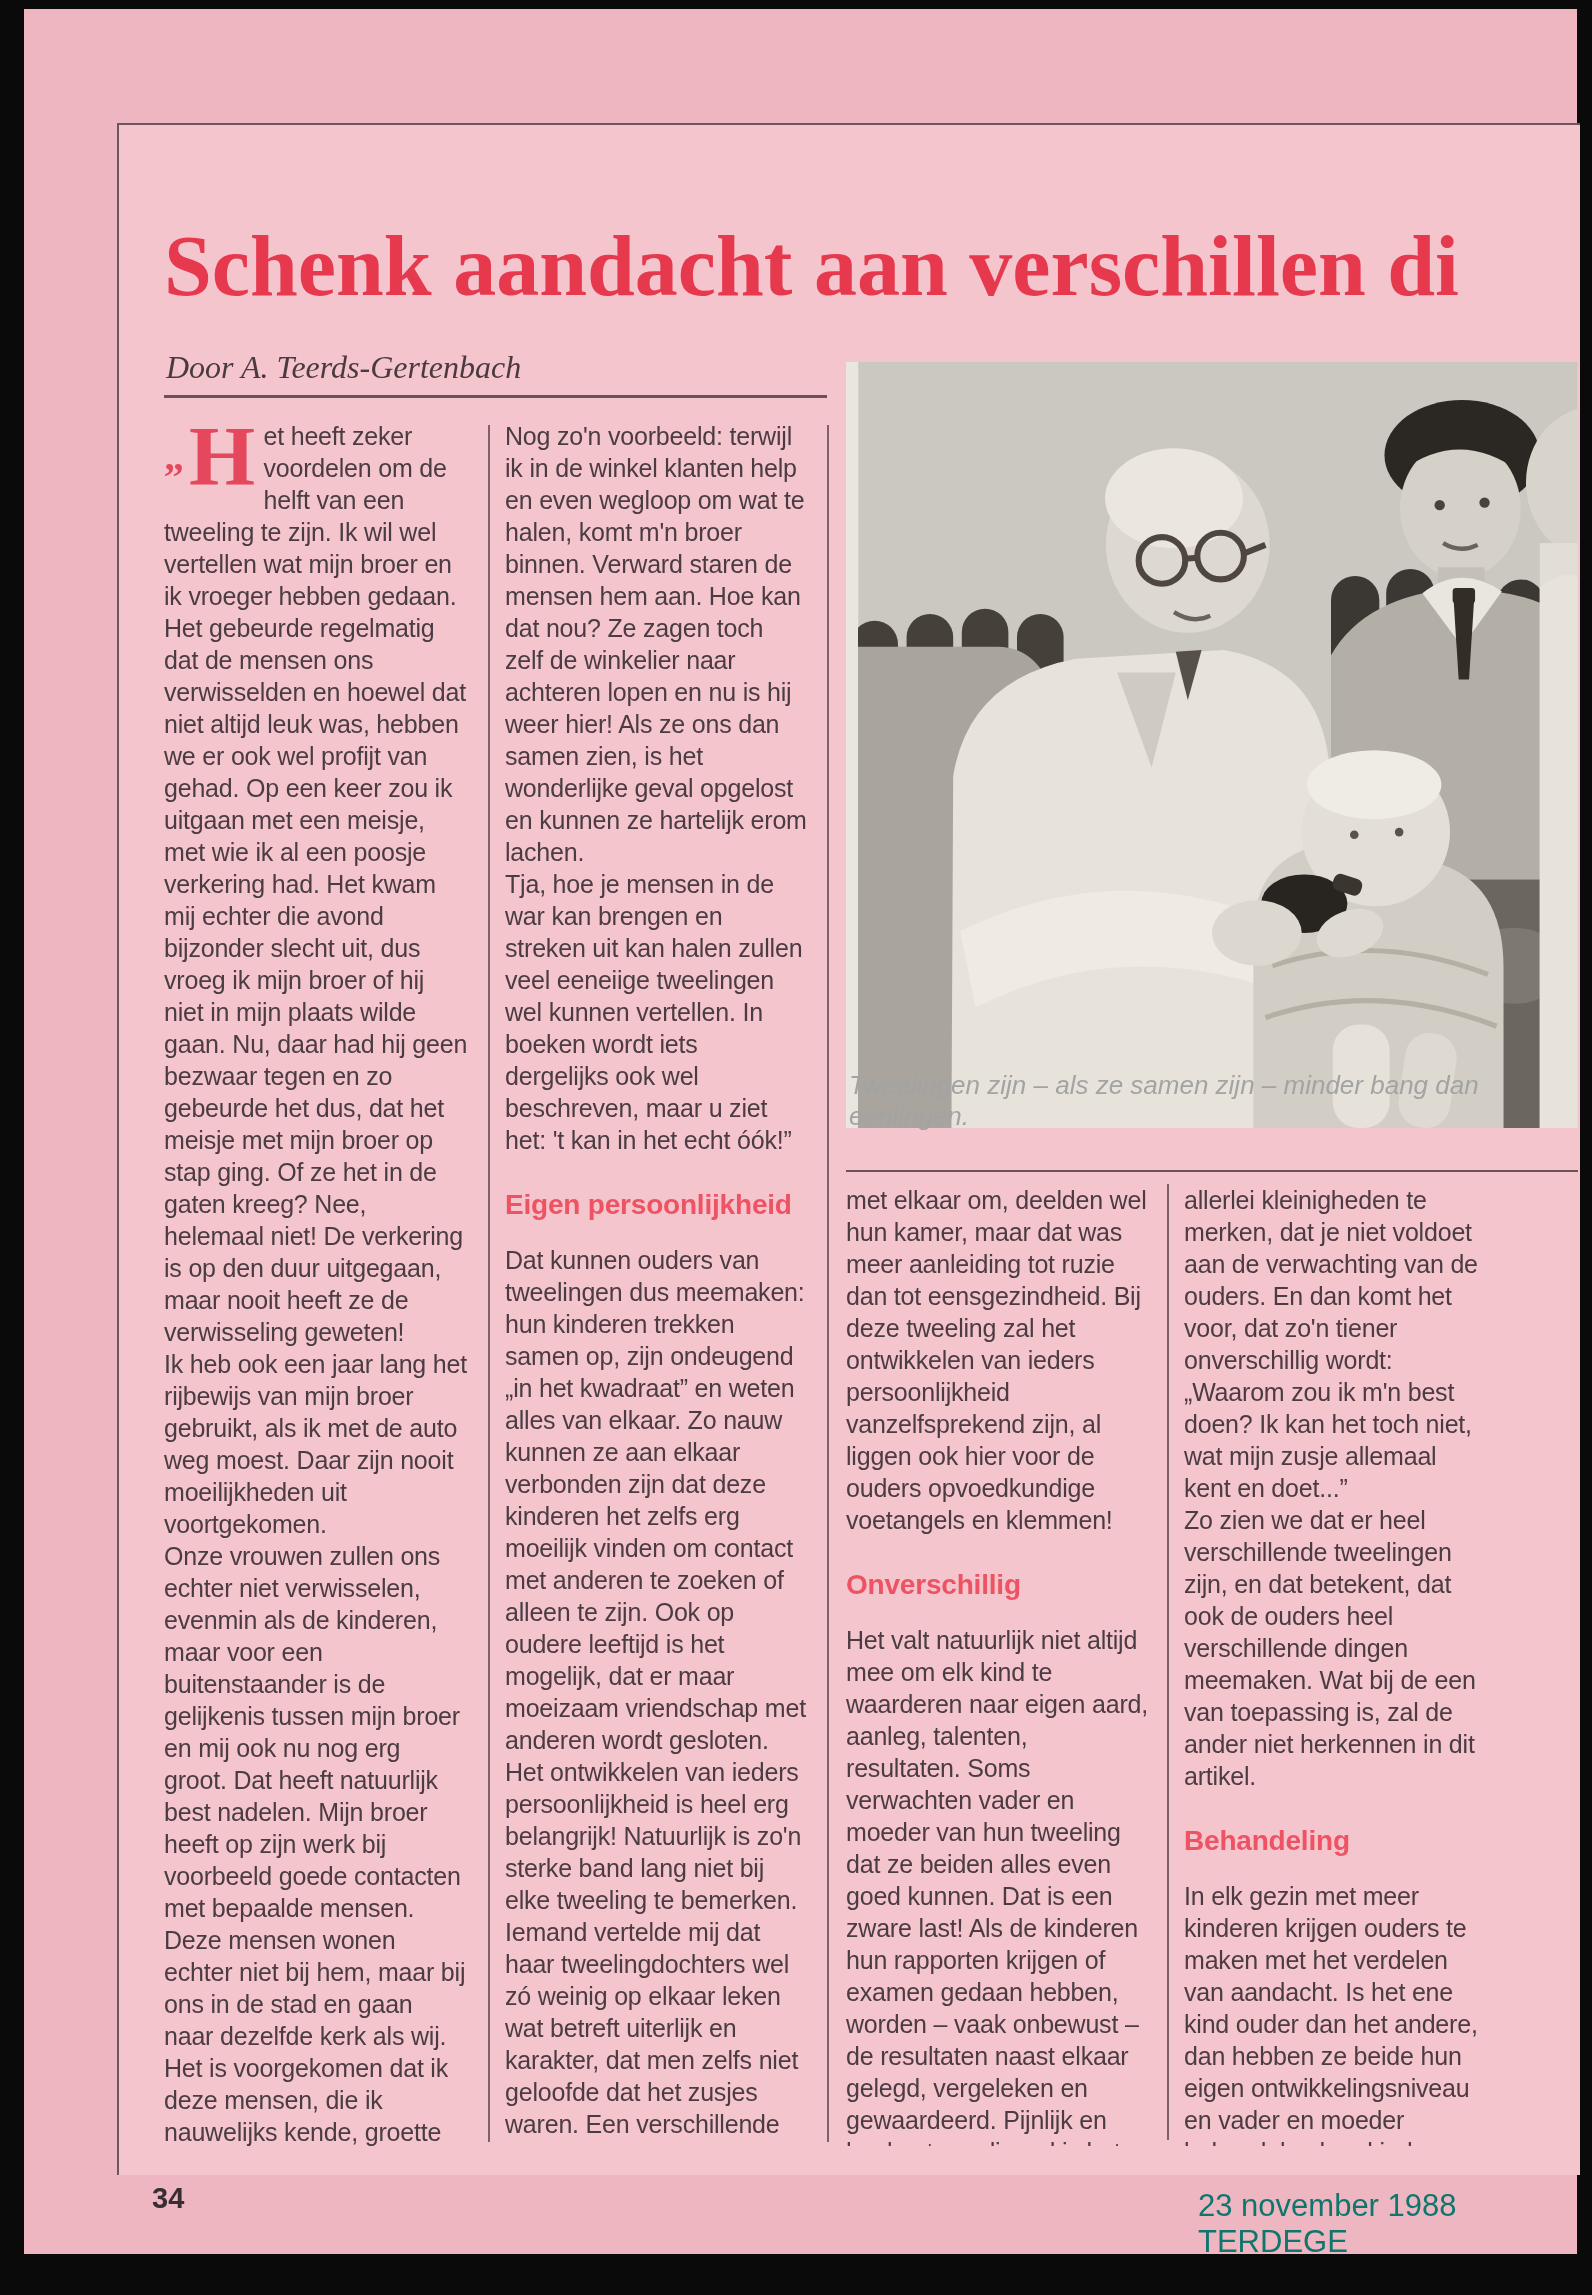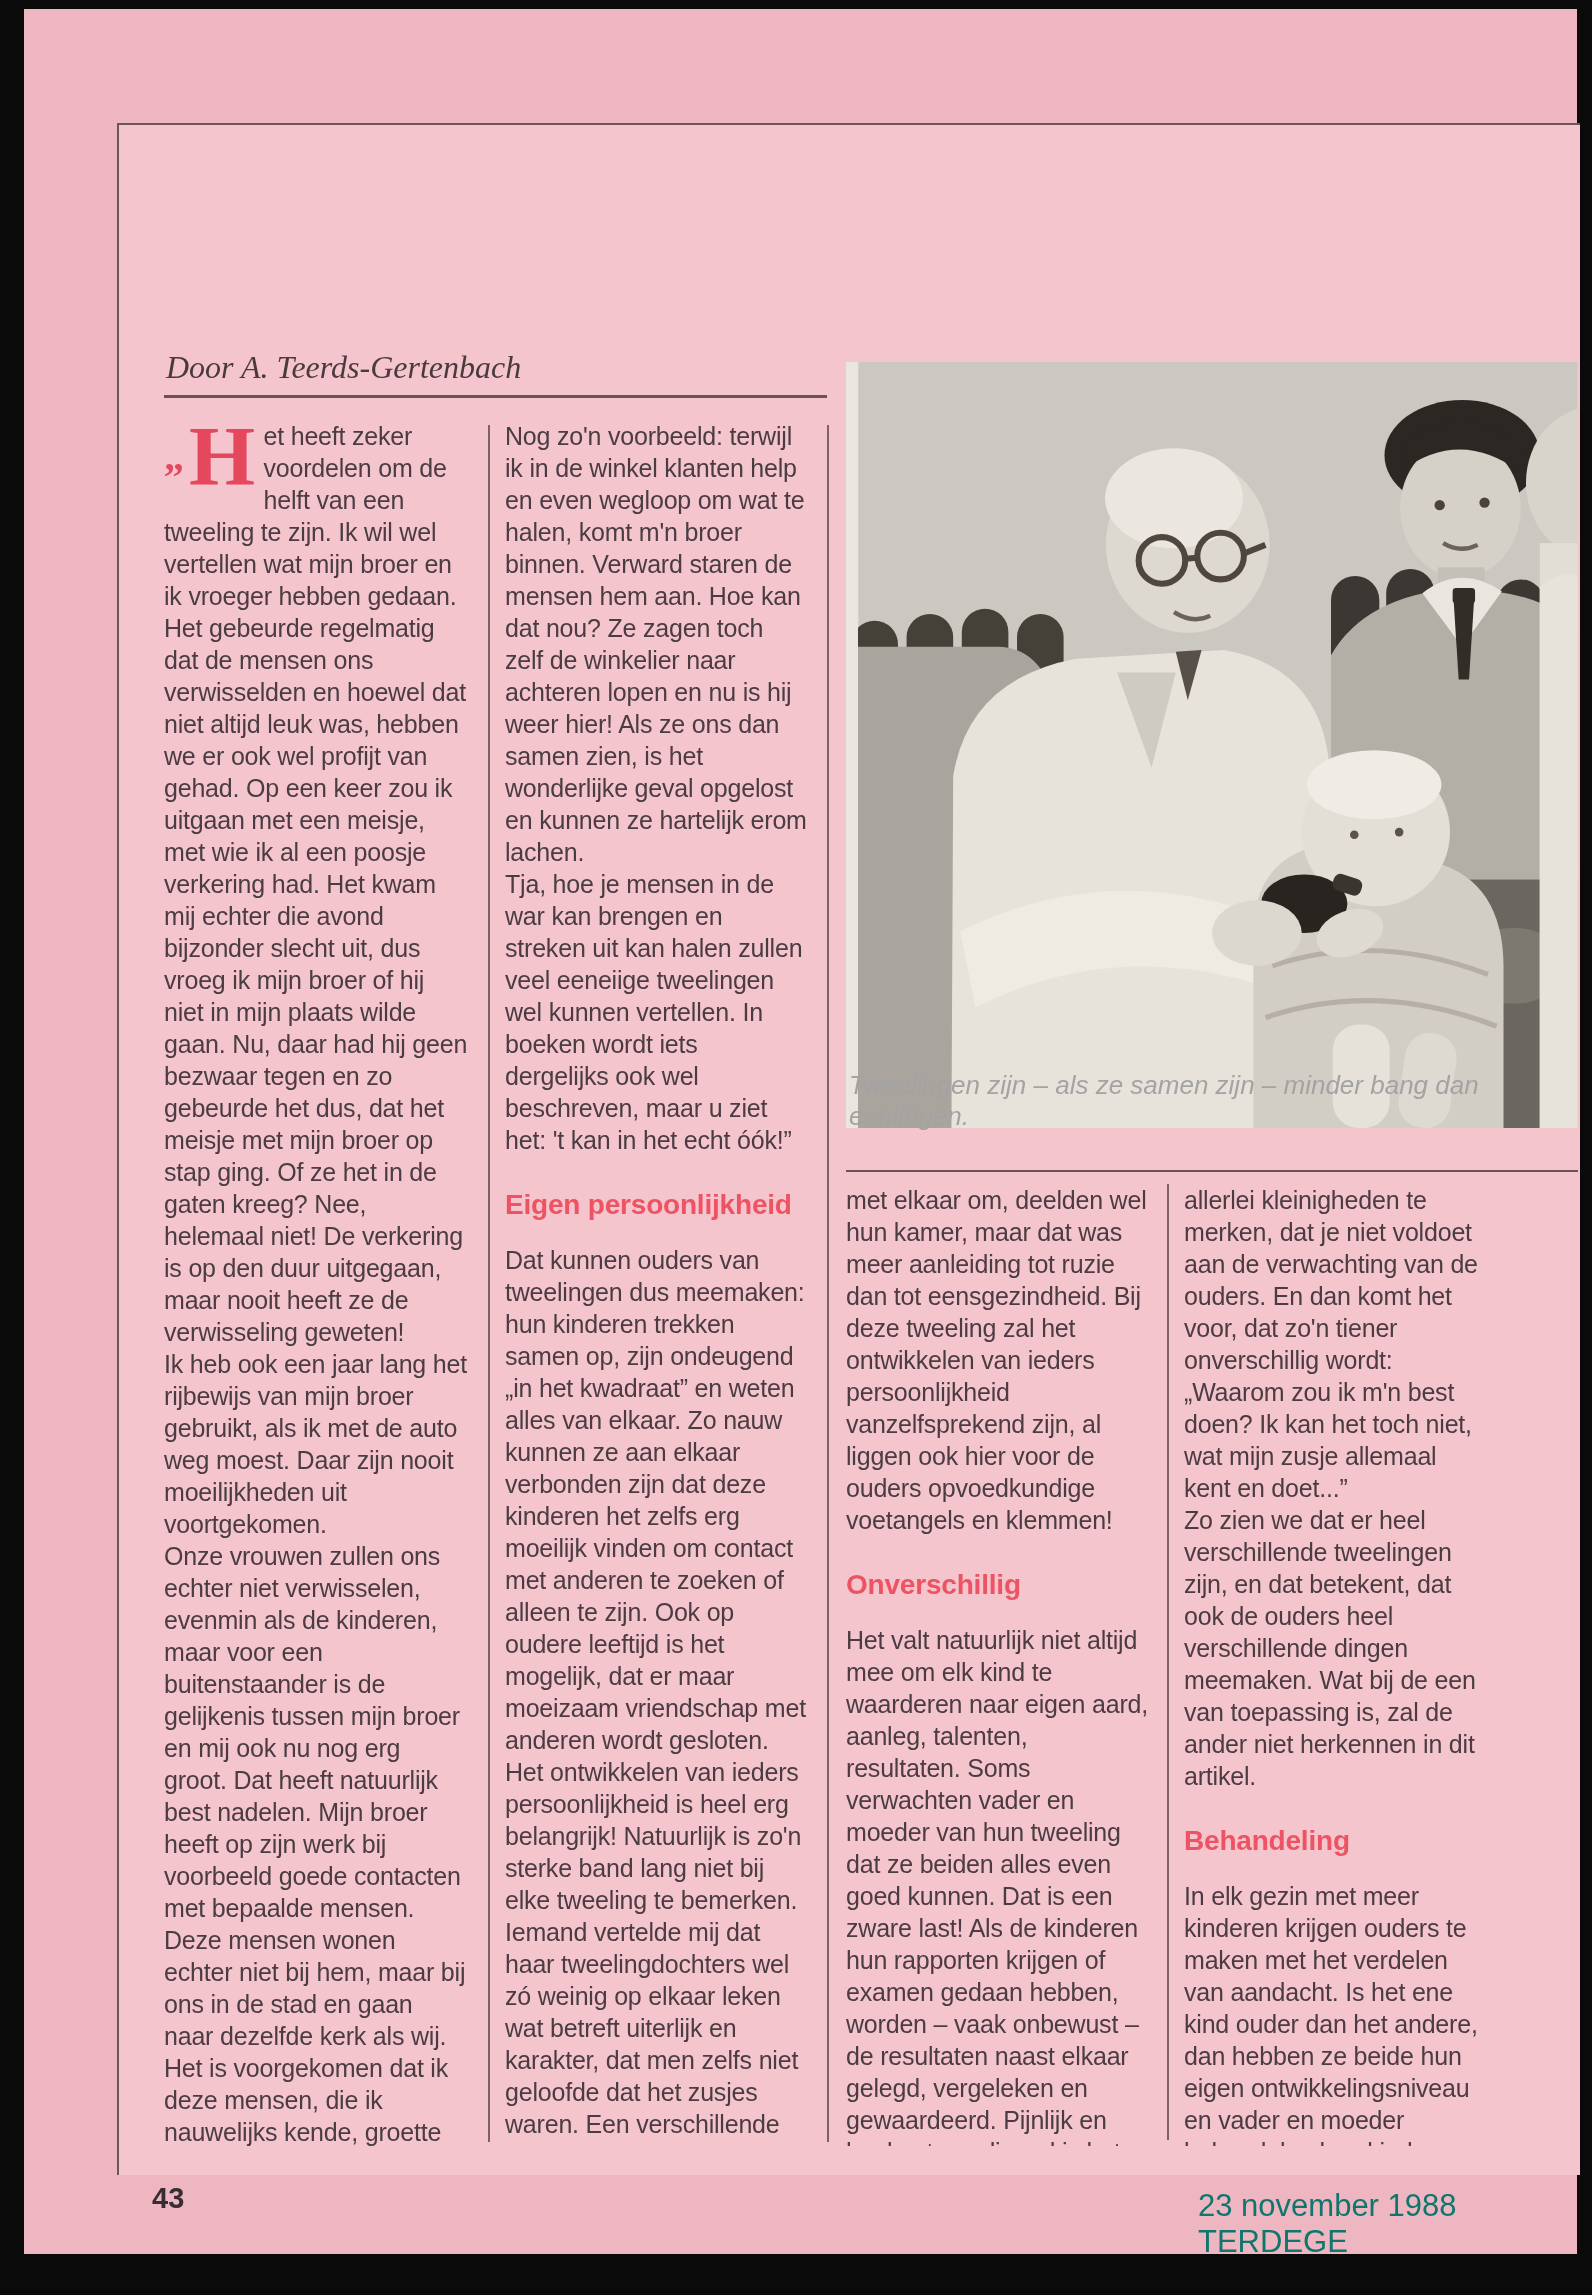--- a/index.html
+++ b/index.html
@@ -43,20 +43,21 @@
   .footer-num{position:absolute;left:152px;top:2182px;font-weight:700;font-size:29px;color:#372d32;}
   .footer-issue{position:absolute;left:1198px;top:2188px;font-size:31px;color:#0f766e;}
 </style>
 </head>
 <body>
 
 <div class="wrap">
   <div class="page"></div>
   <div class="artbox"></div>
 
+  <div class="headline">Schenk aandacht aan verschillen di</div>
   <div class="byline">Door A. Teerds-Gertenbach</div>
   <div class="rule byline-rule"></div>
 
   <div class="col col1">
     <p><span class="qm">„</span><span class="dropcap">H</span><span>et heeft zeker voordelen om de helft van een tweeling te zijn. Ik wil wel vertellen wat mijn broer en ik vroeger hebben gedaan. Het gebeurde regelmatig dat de mensen ons verwisselden en hoewel dat niet altijd leuk was, hebben we er ook wel profijt van gehad. Op een keer zou ik uitgaan met een meisje, met wie ik al een poosje verkering had. Het kwam mij echter die avond bijzonder slecht uit, dus vroeg ik mijn broer of hij niet in mijn plaats wilde gaan. Nu, daar had hij geen bezwaar tegen en zo gebeurde het dus, dat het meisje met mijn broer op stap ging. Of ze het in de gaten kreeg? Nee, helemaal niet! De verkering is op den duur uitgegaan, maar nooit heeft ze de verwisseling geweten!</span></p>
     <p>Ik heb ook een jaar lang het rijbewijs van mijn broer gebruikt, als ik met de auto weg moest. Daar zijn nooit moeilijkheden uit voortgekomen.</p>
     <p>Onze vrouwen zullen ons echter niet verwisselen, evenmin als de kinderen, maar voor een buitenstaander is de gelijkenis tussen mijn broer en mij ook nu nog erg groot. Dat heeft natuurlijk best nadelen. Mijn broer heeft op zijn werk bij voorbeeld goede contacten met bepaalde mensen. Deze mensen wonen echter niet bij hem, maar bij ons in de stad en gaan naar dezelfde kerk als wij. Het is voorgekomen dat ik deze mensen, die ik nauwelijks kende, groette en voorbijliep. Vol verbazing vroegen zij zich af: wat er toch zou zijn! Ze hadden zeker verwacht dat ik (mijn broer dus) een praatje met hen zou maken. Naderhand kwam het uit, dat ze met een tweeling te maken hadden!</p>
   </div>
 
   <div class="col col2">
@@ -157,16 +158,16 @@
         <ellipse cx="462" cy="662" rx="52" ry="38" fill="#ddd8cf"></ellipse>
         <ellipse cx="570" cy="662" rx="40" ry="26" fill="#dfdad1" transform="rotate(-20 570 662)"></ellipse>
         <rect x="550" y="768" width="66" height="120" rx="30" fill="#e6e2da"></rect>
         <rect x="630" y="778" width="60" height="110" rx="28" fill="#ded9d1" transform="rotate(8 660 833)"></rect>
       </g>
     </svg>
   </figure>
   <figcaption class="caption">Tweelingen zijn – als ze samen zijn – minder bang dan eenlingen.</figcaption>
   <div class="rule caption-rule"></div>
 
-  <div class="footer-num">43</div>
+  <div class="footer-num">34</div>
   <div class="footer-issue">23 november 1988 TERDEGE</div>
 </div>
 
 
 </body></html>

